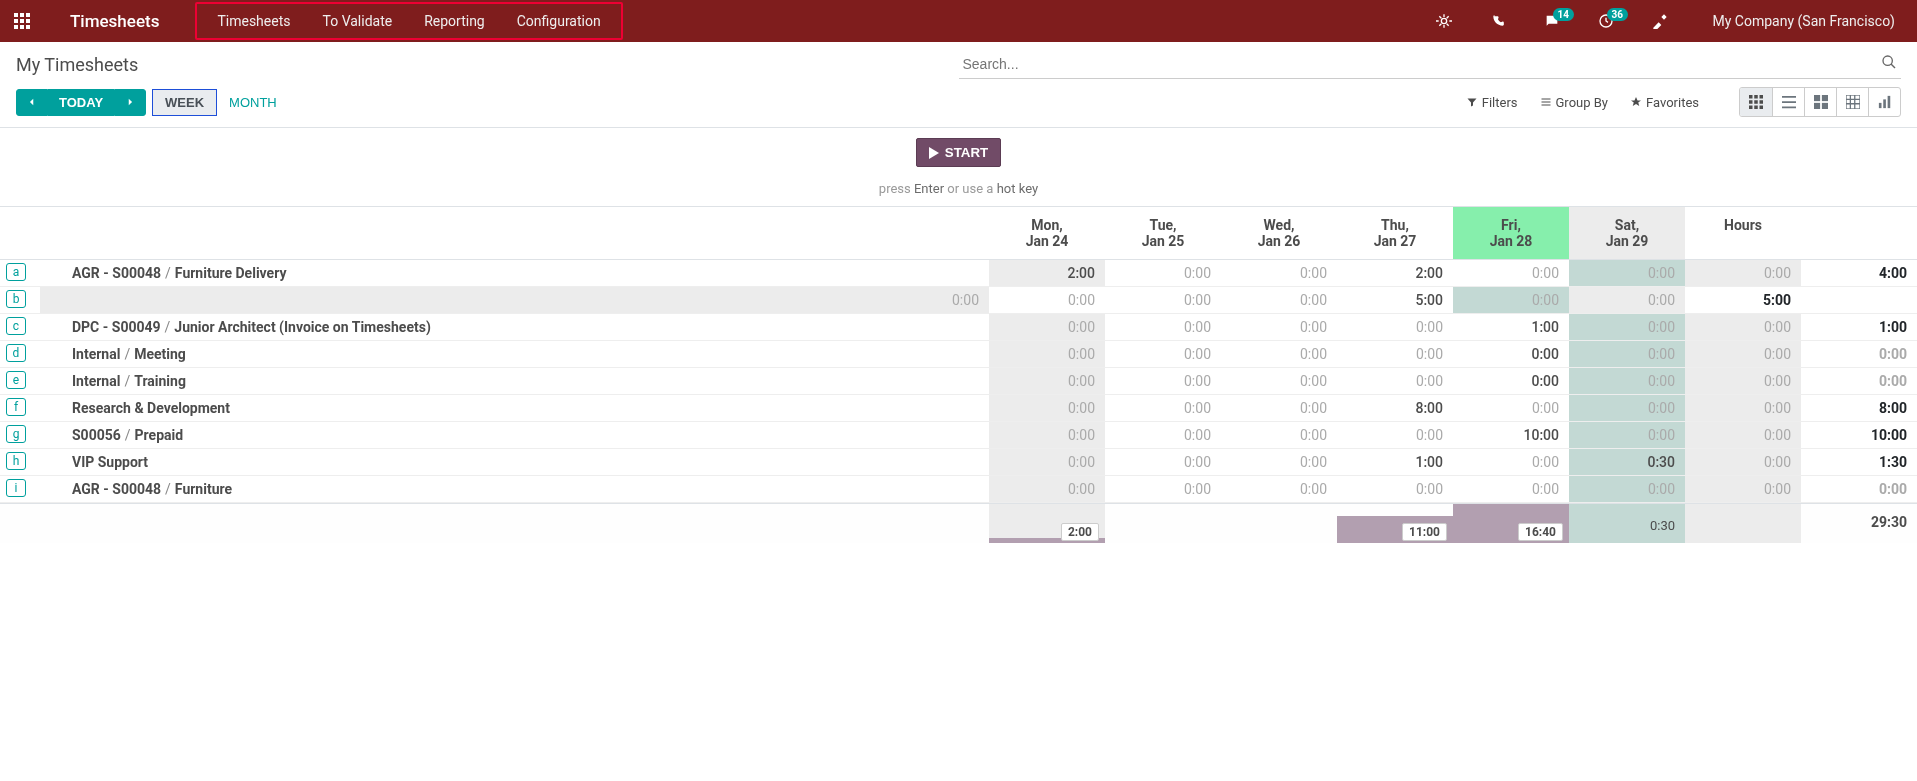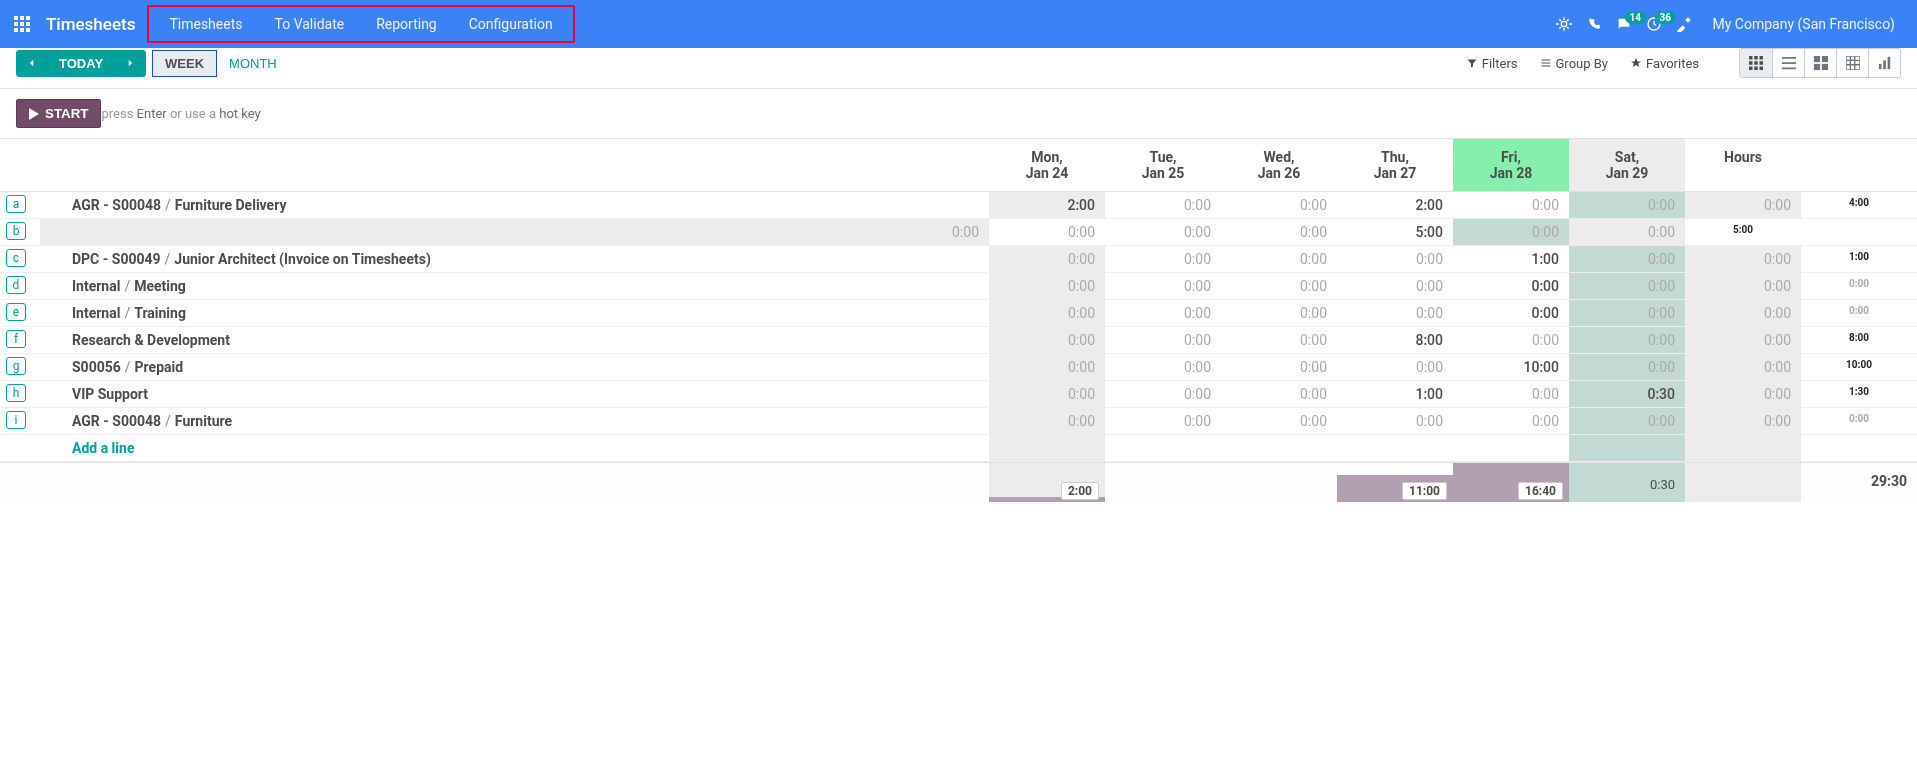--- a/index.html
+++ b/index.html
@@ -1,19 +1,19 @@
 <!DOCTYPE html>
 <html><head>
 <meta charset="utf-8">
 <style>
   * { box-sizing: border-box; margin: 0; padding: 0; }
   body { font-family: -apple-system, BlinkMacSystemFont, "Segoe UI", Roboto, sans-serif; font-size: 13px; color: #4c4c4c; background: #fff; }
 
   
-  .navbar { background: #3b82f6; color: #fff; height: 48px; display: flex; align-items: center; padding: 0 8px; }
+  .navbar { background: #7f1d1d; color: #fff; height: 42px; display: flex; align-items: center; padding: 0 8px; gap: 24px; }
   .navbar .apps-icon { width: 28px; height: 28px; display: flex; align-items: center; justify-content: center; cursor: pointer; }
   .navbar .brand { font-size: 17px; font-weight: 500; color: #fff; padding: 0 10px; cursor: pointer; }
   .navbar .menu-box { display:flex; align-items:center; border: 2px solid #e03; border-radius: 2px; height: 38px; margin-left: 2px; padding: 0 4px;}
   .navbar .menu-item { color: #eee; padding: 10px 16px; font-size: 14px; cursor: pointer; }
   .navbar .spacer { flex: 1; }
   .navbar .ricon { width: 30px; height: 30px; display:flex; align-items:center; justify-content:center; cursor:pointer; position:relative; color:#fff; }
   .navbar .badge { position:absolute; top:2px; left:16px; background:#00a09d; color:#fff; font-size:10px; font-weight:700; padding:1px 5px; border-radius:8px; }
   .navbar .company { color:#eee; font-size:14px; padding: 0 14px; cursor:pointer; }
   .navbar .user { display:flex; align-items:center; color:#eee; font-size:14px; padding:0 10px; cursor:pointer; }
   .navbar .avatar { width:26px; height:26px; border-radius:50%; background:#d8a; margin-right:8px; overflow:hidden; }
@@ -39,21 +39,21 @@
 
   .search-opts { display:flex; gap:22px; margin-left:auto; margin-right:20px; }
   .search-opt { display:inline-flex; align-items:center; gap:4px; color:#4c4c4c; cursor:pointer; }
 
   .view-switch { display:flex; border:1px solid #ccc; border-radius:3px; overflow:hidden; }
   .view-btn { width:32px; height:28px; display:flex; align-items:center; justify-content:center; cursor:pointer; border-left:1px solid #ccc; color:#6c757d; }
   .view-btn:first-child { border-left:none; }
   .view-btn.active { background:#e9ecef; color:#4c4c4c; }
 
   
-  .startbar { display:flex; align-items:center; padding:10px 16px; border-bottom:1px solid #dee2e6; }
+  .startbar { display:flex; align-items:center; gap:14px; padding:10px 16px; border-bottom:1px solid #dee2e6;flex-direction:column; }
   .start-btn { background:#714b67; color:#fff; border:1px solid #5b3c53; padding:6px 12px; font-weight:700; display:inline-flex; align-items:center; gap:6px; border-radius:2px; cursor:pointer; }
   .hint { color:#9a9a9a; font-size:13px; }
   .hint .dark { color:#6c6c6c; }
 
   
   .grid { position:relative; }
   .ghead, .grow, .gfoot { display:grid; grid-template-columns: 40px 1fr repeat(7, 116px) 116px; align-items:stretch; }
   .ghead { border-bottom:1px solid #dee2e6; }
   .ghead .hcell { text-align:center; padding:10px 6px; font-weight:700; color:#4c4c4c; font-size:14px; }
   .ghead .hcell.label { text-align:left; }
@@ -63,21 +63,21 @@
   .col-sat { background:#ececec; }
   .col-fri.hcell { background:#86efac; }
 
   .grow { border-bottom:1px solid #eee; }
   .keycell { padding:3px 6px; }
   .keybox { display:inline-block; border:1px solid #00a09d; color:#00a09d; border-radius:3px; width:20px; height:18px; text-align:center; font-size:12px; line-height:16px; }
   .labelcell { padding:5px 8px; font-weight:700; color:#4c4c4c; font-size:14px;margin-left:24px; }
   .labelcell .sep { color:#888; font-weight:400; padding:0 4px; }
   .vcell { text-align:right; padding:5px 10px; font-size:14px; color:#aaa; }
   .vcell.has { color:#4c4c4c; font-weight:500; }
-  .totcell { text-align:center; padding:5px 10px; font-weight:700; color:#aaa; font-size:10px;}
+  .totcell { text-align:right; padding:5px 10px; font-weight:700; color:#aaa; font-size:14px;}
   .totcell.has { color:#212529; }
 
   .grow.addline .labelcell a { color:#00a09d; font-weight:700; cursor:pointer; }
 
   
   .gfoot { border-top:1px solid #dee2e6; height:40px; position:relative; background:#fefefe; }
   .fcell { position:relative; }
   .bar { position:absolute; bottom:0; left:0; right:0; background:#b29fb0; }
   .barlabel { position:absolute; bottom:2px; right:6px; background:#fff; border:1px solid #ccc; padding:1px 6px; font-size:12px; font-weight:700; border-radius:2px; }
   .fcell.nolabel .blabeltext { font-size:13px; position:absolute; right:10px; bottom:10px; color:#4c4c4c; }
@@ -136,20 +136,32 @@
   </div>
   <div class="ricon">
       <svg width="16" height="16" viewBox="0 0 24 24" fill="#fff">
         <path d="M22 6l-4 4-4-4 4-4 4 4zM2 22l8-8 4 4-8 8H2v-4z"></path>
       </svg>
     </div>
   <div class="company">My Company (San Francisco)</div>
 </div>
 
 <div class="cp">
+  <div class="cp-row1">
+    <div class="cp-title">My Timesheets</div>
+    <div class="cp-search" style="margin-left:auto; max-width:50%;">
+      <input type="text" placeholder="Search..." style="">
+      <span class="sicon">
+        <svg width="16" height="16" viewBox="0 0 24 24" fill="none" stroke="#666" stroke-width="2">
+            <circle cx="10" cy="10" r="7"></circle>
+            <path d="M21 21l-6-6"></path>
+          </svg>
+      </span>
+    </div>
+  </div>
   <div class="cp-row2">
     <div class="btn-group">
       <button class="btn btn-primary" style="width:32px;">
         <svg width="12" height="12" viewBox="0 0 24 24" fill="#fff">
             <path d="M15 4l-8 8 8 8z"></path>
           </svg>
       </button>
       <button class="btn btn-primary" style="font-weight:700;">TODAY</button>
       <button class="btn btn-primary" style="width:32px;">
         <svg width="12" height="12" viewBox="0 0 24 24" fill="#fff">
@@ -352,32 +364,20 @@
         <div class="vcell col-sun">0:00</div>
         <div class="vcell ">0:00</div>
         <div class="vcell ">0:00</div>
         <div class="vcell ">0:00</div>
         <div class="vcell ">0:00</div>
         <div class="vcell col-fri">0:00</div>
         <div class="vcell col-sat">0:00</div>
         <div class="totcell">0:00</div>
       </div>
     </div>
-  <div class="grow addline">
-    <div class="keycell"></div>
-    <div class="labelcell"><a>Add a line</a></div>
-    <div class="vcell col-sun"></div>
-      <div class="vcell"></div>
-      <div class="vcell"></div>
-      <div class="vcell"></div>
-      <div class="vcell"></div>
-      <div class="vcell col-fri"></div>
-      <div class="vcell col-sat"></div>
-    <div class="totcell"></div>
-  </div>
   <div class="gfoot">
     <div></div>
       <div></div>
     <div id="footcells" style="display:contents;"><div class="fcell col-sun">
           <div class="bar" style="height: 12%;"></div>
           <div class="barlabel">2:00</div>
         </div><div class="fcell  nolabel"></div><div class="fcell  nolabel"></div><div class="fcell ">
           <div class="bar" style="height: 68%;"></div>
           <div class="barlabel">11:00</div>
         </div><div class="fcell ">

